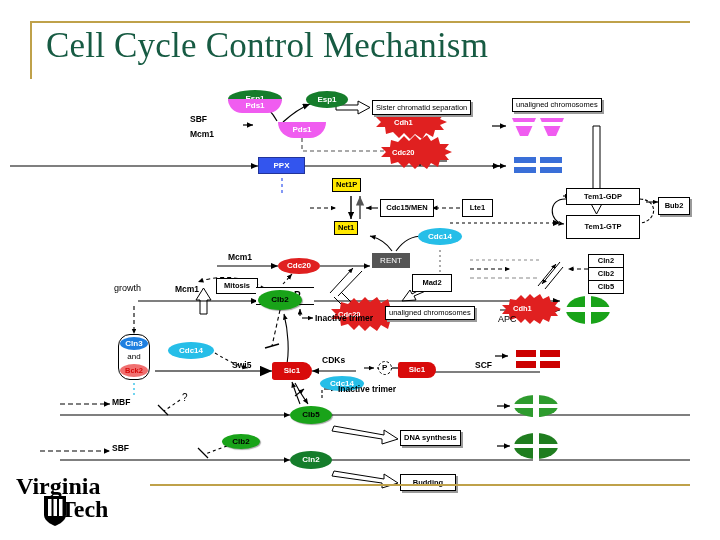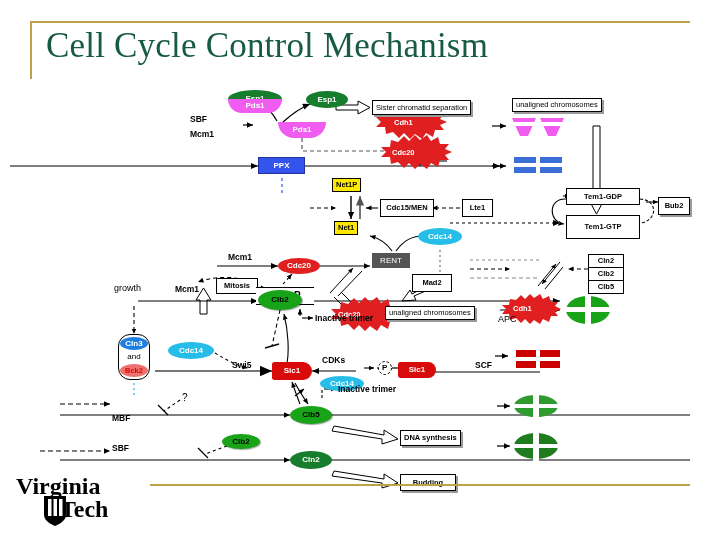--- a/index.html
+++ b/index.html
@@ -580,21 +580,21 @@
     </div>
 
     <div class="node lbl" style="left:338px; top:307px;">
       <span>Inactive trimer</span>
     </div>
 
     <div class="node lbl-plain" style="left:182px; top:315px; font-size:10px;">
       <span>?</span>
     </div>
 
-    <div class="node lbl" style="left:112px; top:320px;margin-top:16px;">
+    <div class="node lbl" style="left:112px; top:320px;">
       <span>MBF</span>
     </div>
     <div class="node ellipse-green" style="left:290px; top:328px; width:42px; height:18px;">
       <span>Clb5</span>
     </div>
     <div class="node boxnode b shadow" style="left:400px; top:352px; height:16px;">
       <span>DNA synthesis</span>
     </div>
 
     <div class="node lbl" style="left:112px; top:366px;">

